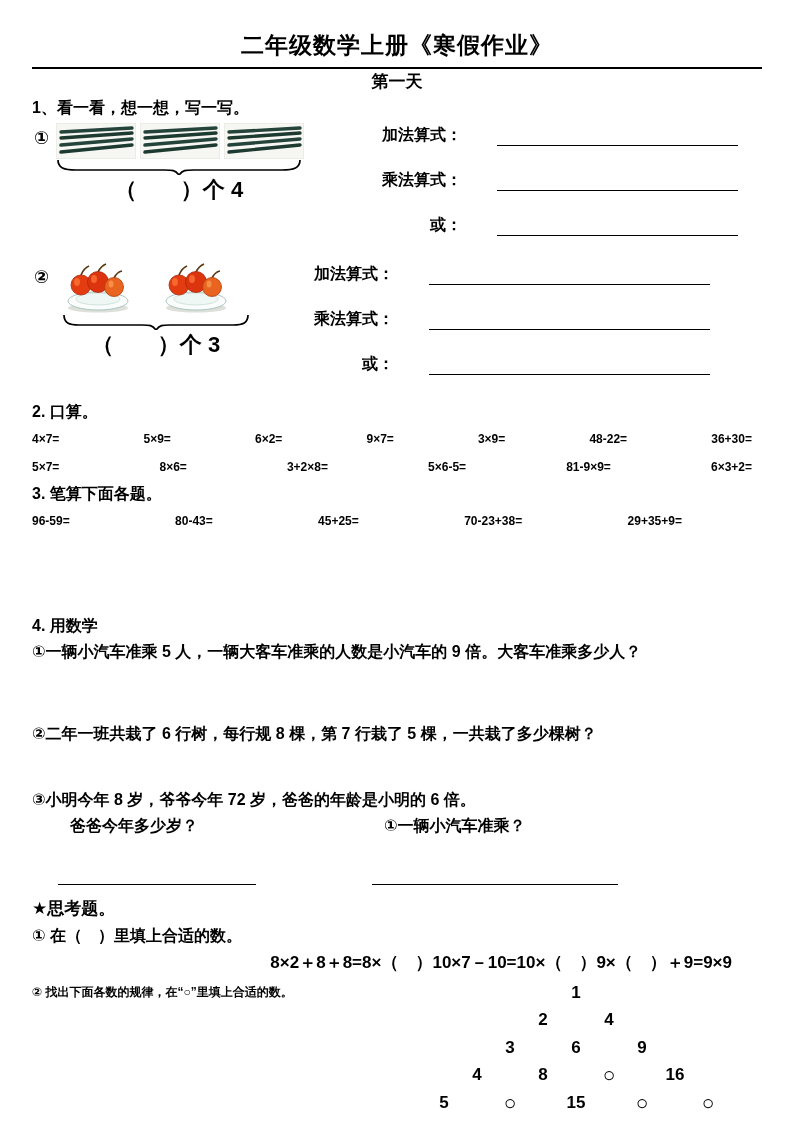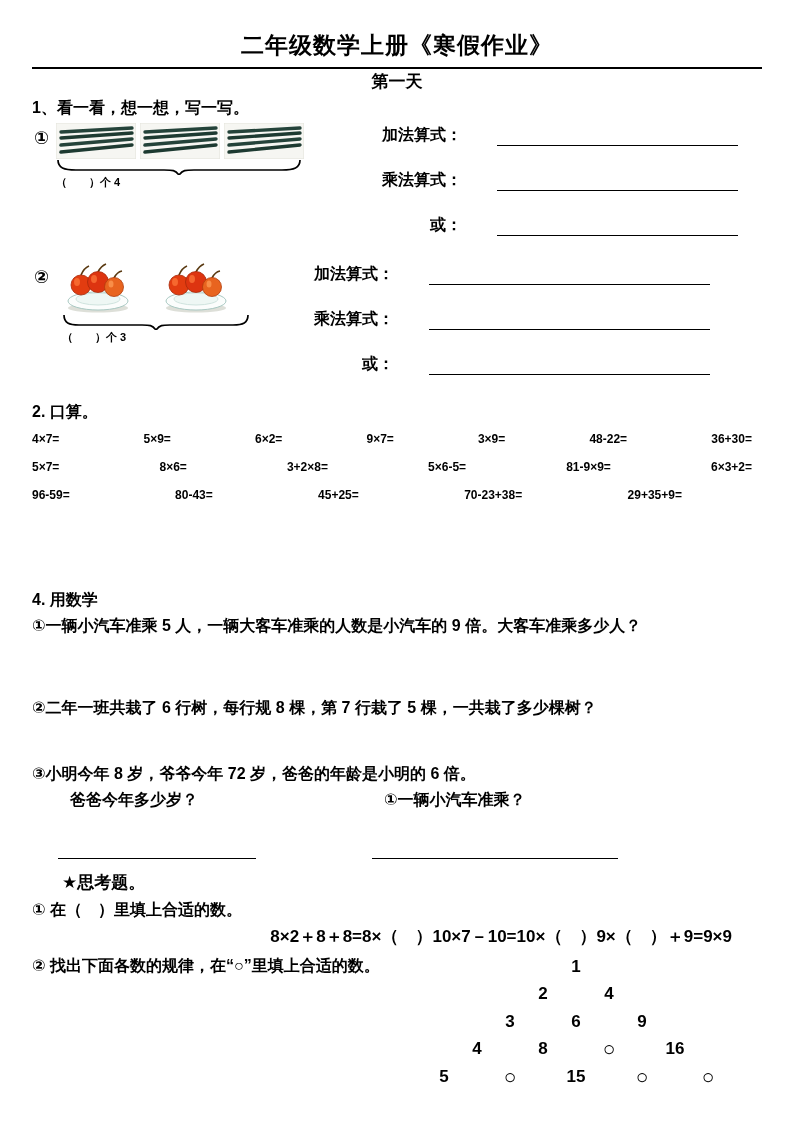--- a/index.html
+++ b/index.html
@@ -20,21 +20,21 @@
   .body-line{font-size:16px;line-height:26px;white-space:pre-wrap;}
 
   
   .item-row{display:flex;align-items:flex-start;margin-top:2px;}
   .item-left{position:relative;flex:0 0 auto;}
   .item-left.w1{width:330px;}
   .item-left.w2{width:274px;}
   .marker{position:absolute;left:2px;top:4px;font-size:18px;}
   .pic-row{display:flex;gap:4px;margin-left:24px;align-items:flex-end;}
   .brace{display:block;margin-left:24px;}
-  .caption{margin-left:24px;text-align:left;font-size:11px;white-space:pre;}
+  .caption{margin-left:24px;text-align:center;font-size:22px;white-space:pre;}
   .cap1{width:246px;}
   .cap2{width:188px;}
   .item-right{flex:1 1 auto;padding-top:2px;}
   .blank-row{display:flex;align-items:flex-start;height:23px;margin-bottom:22px;gap:35px;}
   .blank-label{text-align:right;font-size:16px;flex:0 0 auto;}
   .g1 .blank-label{width:100px;}
   .g2 .blank-label{width:88px;}
   .blank-line{flex:1 1 auto;border-bottom:1.6px solid #000;height:20px;}
   .g1 .blank-line{margin-right:24px;}
   .g2 .blank-line{margin-right:52px;}
@@ -50,25 +50,25 @@
   .gap40{height:40px;}
 
   .subq-row{display:flex;font-size:16px;line-height:26px;padding-left:38px;}
   .subq-row .q2{margin-left:186px;}
   .uline-row{display:flex;margin-top:30px;height:16px;}
   .uline{border-bottom:1.8px solid #000;height:15px;}
   .ul1{margin-left:26px;width:198px;}
   .ul2{margin-left:116px;width:246px;}
 
   
-  .think-head{font-size:17px;line-height:28px;margin-top:10px;margin-left:30px;}
+  .think-head{font-size:17px;line-height:28px;margin-top:10px;}
   .eq-row{display:flex;justify-content:flex-end;font-size:17px;line-height:28px;padding-left:30px;padding-right:30px;}
   .eq-row span{white-space:pre;}
   .pyr-wrap{position:relative;height:138px;margin-top:2px;}
-  .pyr-instr{font-size:16px;line-height:26px;}
+  .pyr-instr{font-size:12px;line-height:26px;}
   .pyramid{position:absolute;left:346px;top:0;width:396px;}
   .pyr-line{display:flex;justify-content:center;height:27.5px;align-items:center;}
   .pyr-line span{display:inline-block;width:66px;text-align:center;font-size:17px;}
   .pyr-line span.circle{font-size:21px;font-weight:400;line-height:20px;}
 </style>
 </head>
 <body>
 
 <div class="page">
 
@@ -190,20 +190,21 @@
     </div>
   <div class="prob-row row-pad1">
       <span class="prob">5×7=</span>
       <span class="prob">8×6=</span>
       <span class="prob">3+2×8=</span>
       <span class="prob">5×6-5=</span>
       <span class="prob">81-9×9=</span>
       <span class="prob">6×3+2=</span>
     </div>
 
+  <div class="s-heading">3. 笔算下面各题。</div>
   <div class="prob-row row-pad3">
       <span class="prob">96-59=</span>
       <span class="prob">80-43=</span>
       <span class="prob">45+25=</span>
       <span class="prob">70-23+38=</span>
       <span class="prob">29+35+9=</span>
     </div>
   <div class="workspace"></div>
 
   <div class="s-heading">4. 用数学</div>

